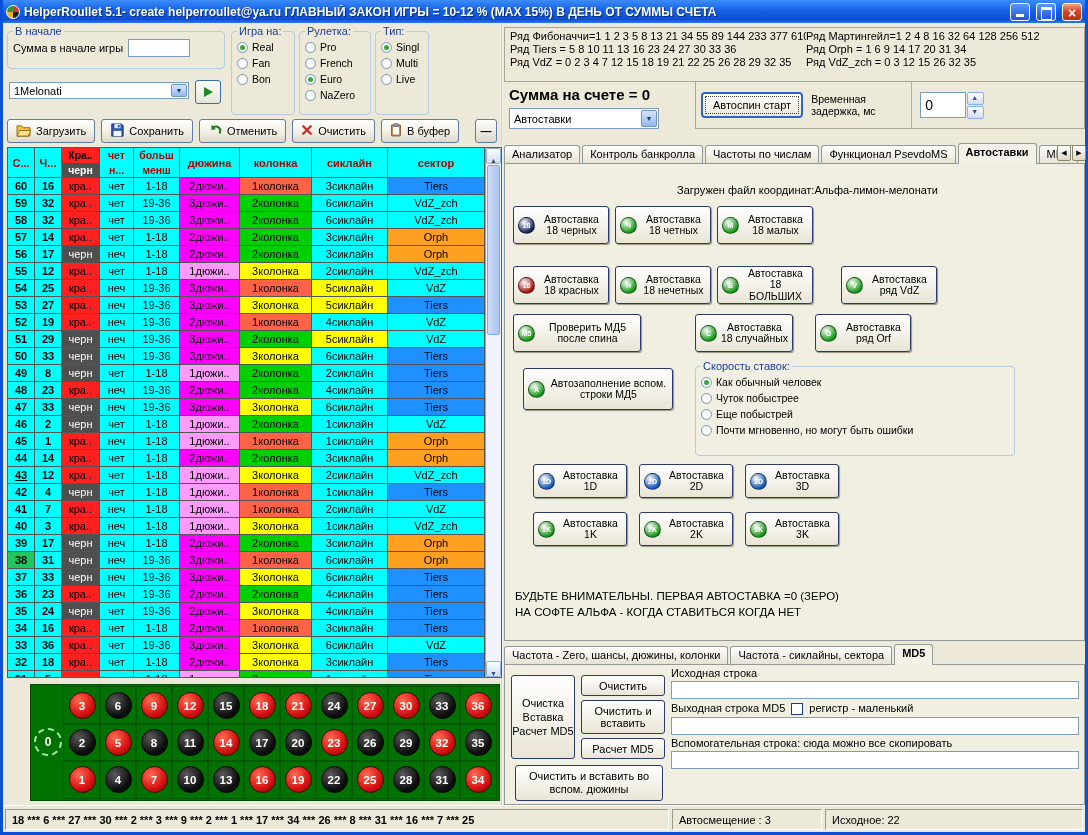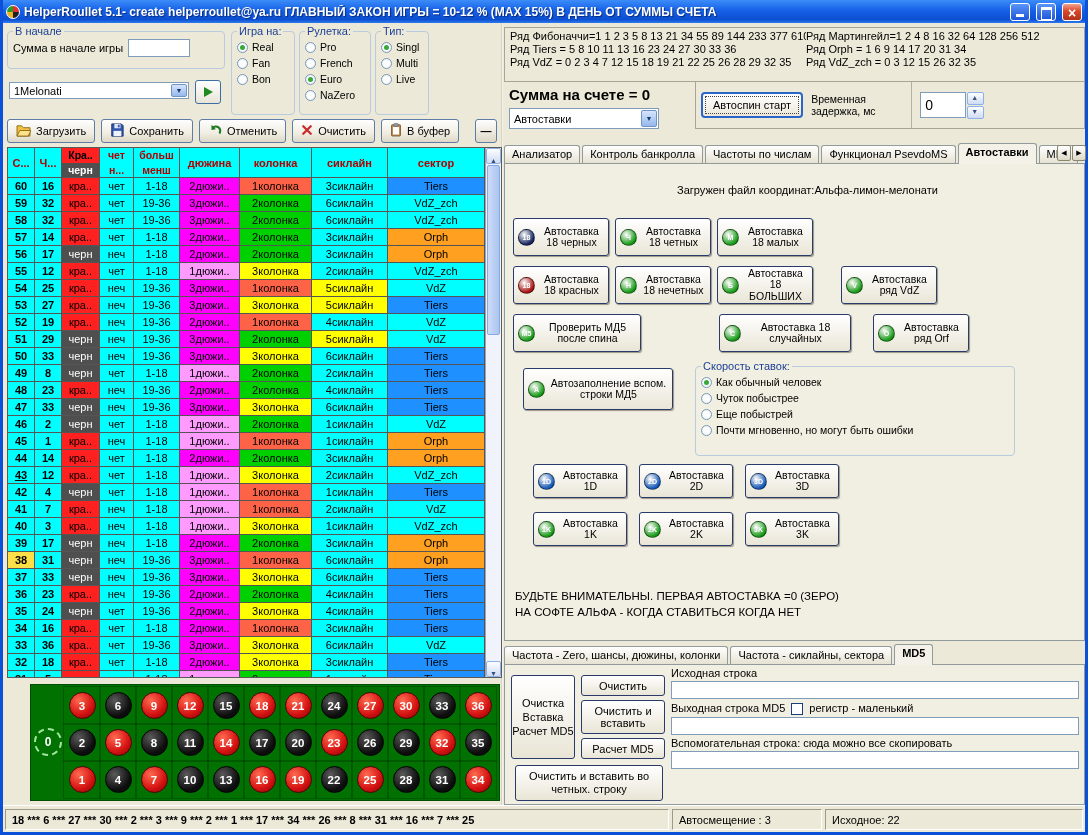--- a/index.html
+++ b/index.html
@@ -94,30 +94,30 @@
 .tab{height:18px;padding:2px 7px 0;font-size:11px;background:linear-gradient(#fff,#e6e2d2);border:1px solid #919b9c;border-bottom:none;border-radius:3px 3px 0 0;margin-right:2px;white-space:nowrap}
 .tab.active{background:#f4f2e8;height:21px;position:relative;z-index:2;margin-bottom:-1px;font-weight:bold}
 .tab-scroll{position:absolute;left:1054px;top:122px;display:flex;gap:1px}
 .tsb{width:14px;height:16px;font-size:7px;background:linear-gradient(#fff,#ddd8c6);border:1px solid #8a8672;border-radius:2px;padding:0}
 .tabpanel{position:absolute;left:501px;top:140px;width:581px;height:478px;background:#f1efe2;border:1px solid #919b9c}
 
 .loadfile-btn{position:absolute;left:8px;top:8px;width:152px;height:40px;background:linear-gradient(#fff,#e9e5d6);border:1px solid #2a3a6a;border-radius:3px;box-shadow:1px 1px 1px #9a9684;display:flex;align-items:center;gap:6px;padding:0 6px;font-size:11px}
 .lf-lbl{flex:1;text-align:center;line-height:13px}
 .loaded-label{position:absolute;left:172px;top:20px;font-size:11px}
 .ab-row{position:absolute;display:flex;gap:6px}
-#ab-row0{left:8px;top:54px}
+#ab-row0{left:8px;top:42px}
 #ab-row1{left:8px;top:102px}
 #ab-row2{left:8px;top:150px}
 #ab-row3{left:18px;top:204px}
 #ab-row4{left:28px;top:300px;gap:12px}
 #ab-row5{left:28px;top:348px;gap:12px}
 .ab-btn{width:96px;height:38px;background:linear-gradient(#fff,#e9e5d6);border:1px solid #2a3a6a;border-radius:3px;box-shadow:1px 1px 1px #9a9684;display:flex;align-items:center;gap:4px;padding:2px 4px}
 #ab-row0 .ab-btn:nth-child(4),#ab-row1 .ab-btn:nth-child(4){margin-left:22px}
 #ab-row2 .ab-btn:nth-child(1){width:128px}
-#ab-row2 .ab-btn:nth-child(2){margin-left:72px;width:132px}
+#ab-row2 .ab-btn:nth-child(2){margin-left:48px;width:98px}
 #ab-row2 .ab-btn:nth-child(3){margin-left:16px}
 #ab-row3 .ab-btn{width:150px;height:42px}
 #ab-row4 .ab-btn,#ab-row5 .ab-btn{width:94px;height:34px}
 .ab-ic{width:17px;height:17px;min-width:17px;border-radius:50%;border:1px solid rgba(0,0,0,.45);color:#fff;font-size:7px;font-weight:bold;display:flex;align-items:center;justify-content:center}
 .ab-lbl{flex:1;font-size:10.5px;line-height:11.5px;text-align:center}
 .speed-box{left:190px;top:196px;width:320px;height:96px;background:#f1efe2}
 .speed-box .radio-label{font-size:10.5px}
 .warning{position:absolute;left:10px;top:424px;font-size:11.5px;line-height:16px;color:#000}
 
 .md5-panel{position:absolute;left:501px;top:641px;width:581px;height:141px;background:#f1efe2;border:1px solid #919b9c}
@@ -538,21 +538,21 @@
             <div class="t-cell c1" style="background: rgb(0, 255, 255); color: rgb(0, 0, 0);">17</div>
             <div class="t-cell c2" style="background: rgb(79, 79, 79); color: rgb(255, 255, 255);">черн</div>
             <div class="t-cell c3" style="background: rgb(0, 255, 255); color: rgb(0, 0, 0);">неч</div>
             <div class="t-cell c4" style="background: rgb(0, 255, 255); color: rgb(0, 0, 0);">1-18</div>
             <div class="t-cell c5" style="background: rgb(255, 0, 255); color: rgb(0, 0, 0);">2дюжи..</div>
             <div class="t-cell c6" style="background: rgb(0, 207, 0); color: rgb(0, 0, 0);">2колонка</div>
             <div class="t-cell c7" style="background: rgb(0, 255, 255); color: rgb(0, 0, 0);">3сиклайн</div>
             <div class="t-cell c8" style="background: rgb(255, 160, 32); color: rgb(0, 0, 0);">Orph</div>
           </div>
           <div class="t-row">
-            <div class="t-cell c0" style="background: #fde047; color: rgb(0, 0, 0);">38</div>
+            <div class="t-cell c0" style="background: #22c55e; color: rgb(0, 0, 0);">38</div>
             <div class="t-cell c1" style="background: rgb(0, 255, 255); color: rgb(0, 0, 0);">31</div>
             <div class="t-cell c2" style="background: rgb(79, 79, 79); color: rgb(255, 255, 255);">черн</div>
             <div class="t-cell c3" style="background: rgb(0, 255, 255); color: rgb(0, 0, 0);">неч</div>
             <div class="t-cell c4" style="background: rgb(0, 255, 255); color: rgb(0, 0, 0);">19-36</div>
             <div class="t-cell c5" style="background: rgb(255, 0, 255); color: rgb(0, 0, 0);">3дюжи..</div>
             <div class="t-cell c6" style="background: rgb(255, 99, 71); color: rgb(0, 0, 0);">1колонка</div>
             <div class="t-cell c7" style="background: rgb(0, 255, 255); color: rgb(0, 0, 0);">6сиклайн</div>
             <div class="t-cell c8" style="background: rgb(255, 160, 32); color: rgb(0, 0, 0);">Orph</div>
           </div>
           <div class="t-row">
@@ -918,21 +918,21 @@
         <input class="txt md5-input" value="" style="">
         <div class="md5-row2">
           <span class="md5-lbl">Выходная строка MD5</span>
           <span class="chk"></span>
           <span class="md5-lbl">регистр  -  маленький</span>
         </div>
         <input class="txt md5-input" value="" style="">
         <div class="md5-lbl">Вспомогательная строка: сюда можно все скопировать</div>
         <input class="txt md5-input" value="" style="">
       </div>
-      <button class="md5-bottom-btn">Очистить и вставить во четных. строку</button>
+      <button class="md5-bottom-btn">Очистить и вставить во вспом. дюжины</button>
     </div>
   </div>
 
   <div class="statusbar">
     <div class="sb-cell sb-recents">18 *** 6 *** 27 *** 30 *** 2 *** 3 *** 9 *** 2 *** 1 *** 17 *** 34 *** 26 *** 8 *** 31 *** 16 *** 7 *** 25</div>
     <div class="sb-cell sb-offset">Автосмещение : 3</div>
     <div class="sb-cell sb-source">Исходное: 22</div>
   </div>
 </div>
 

